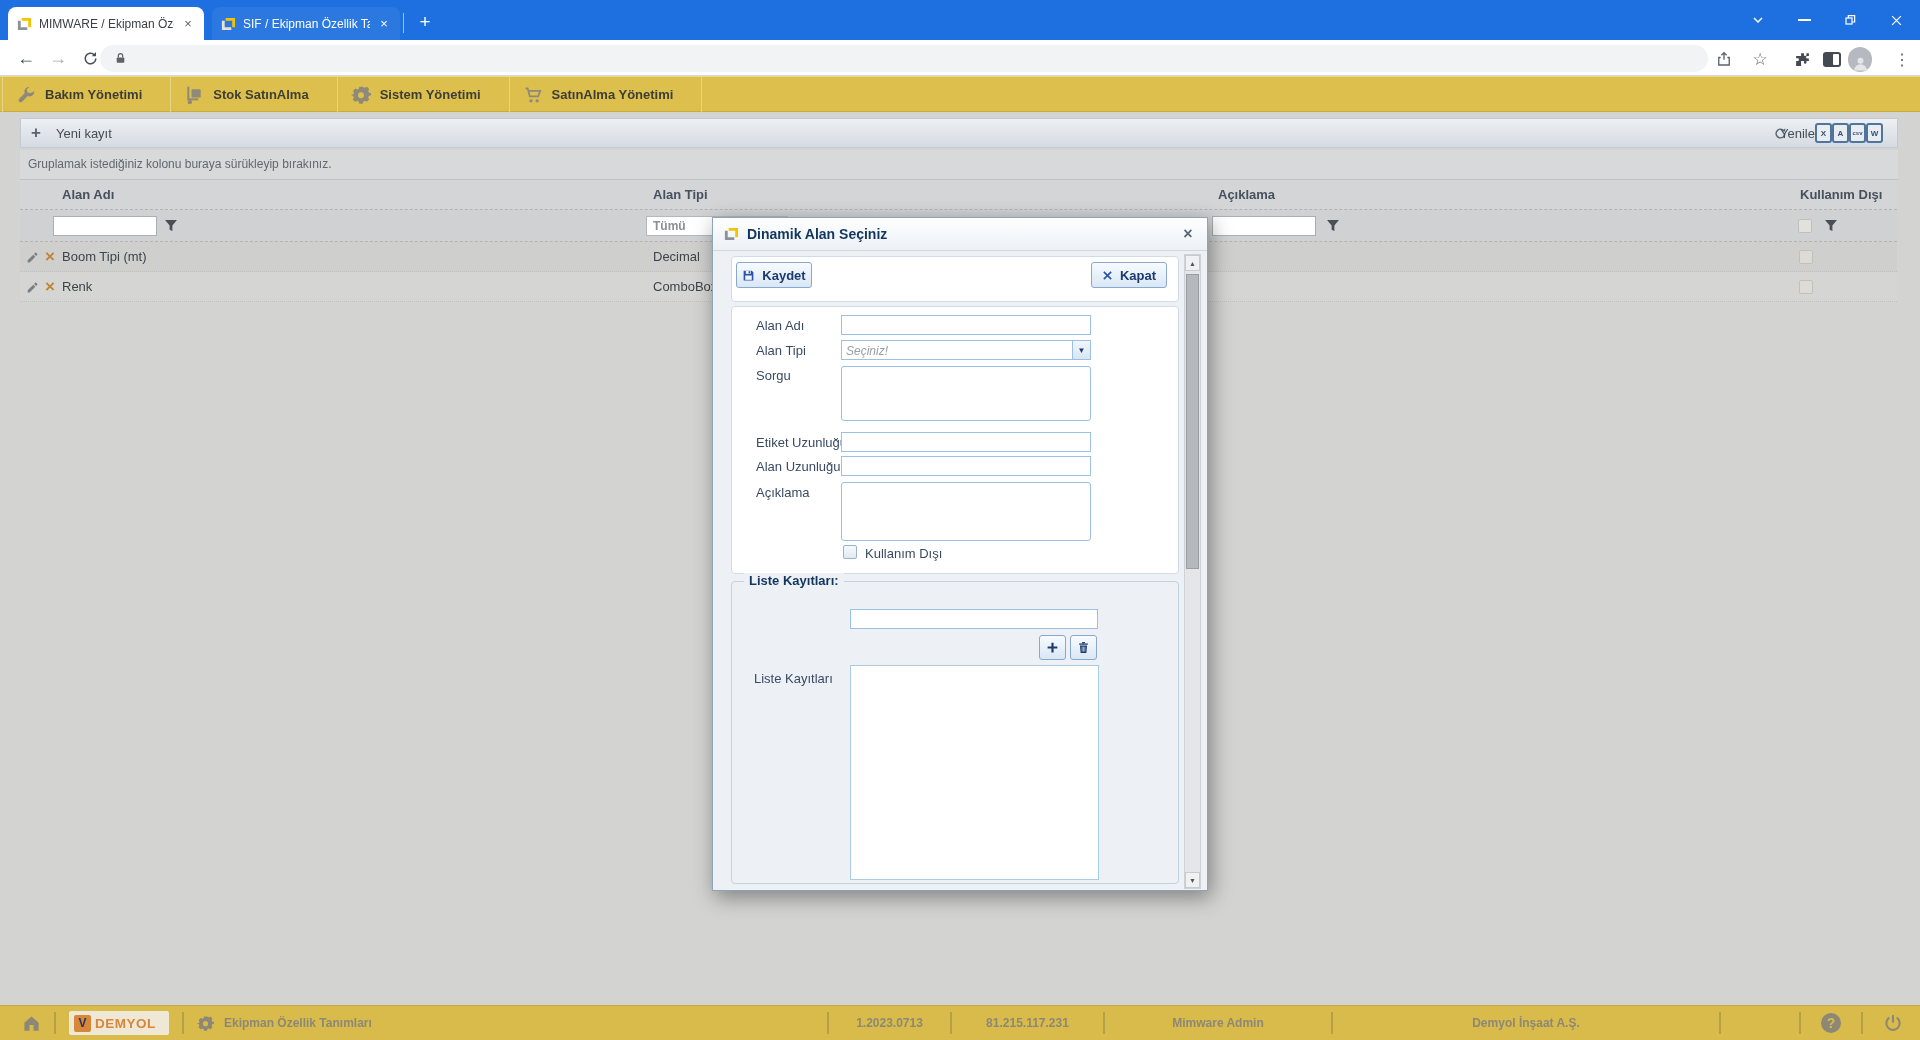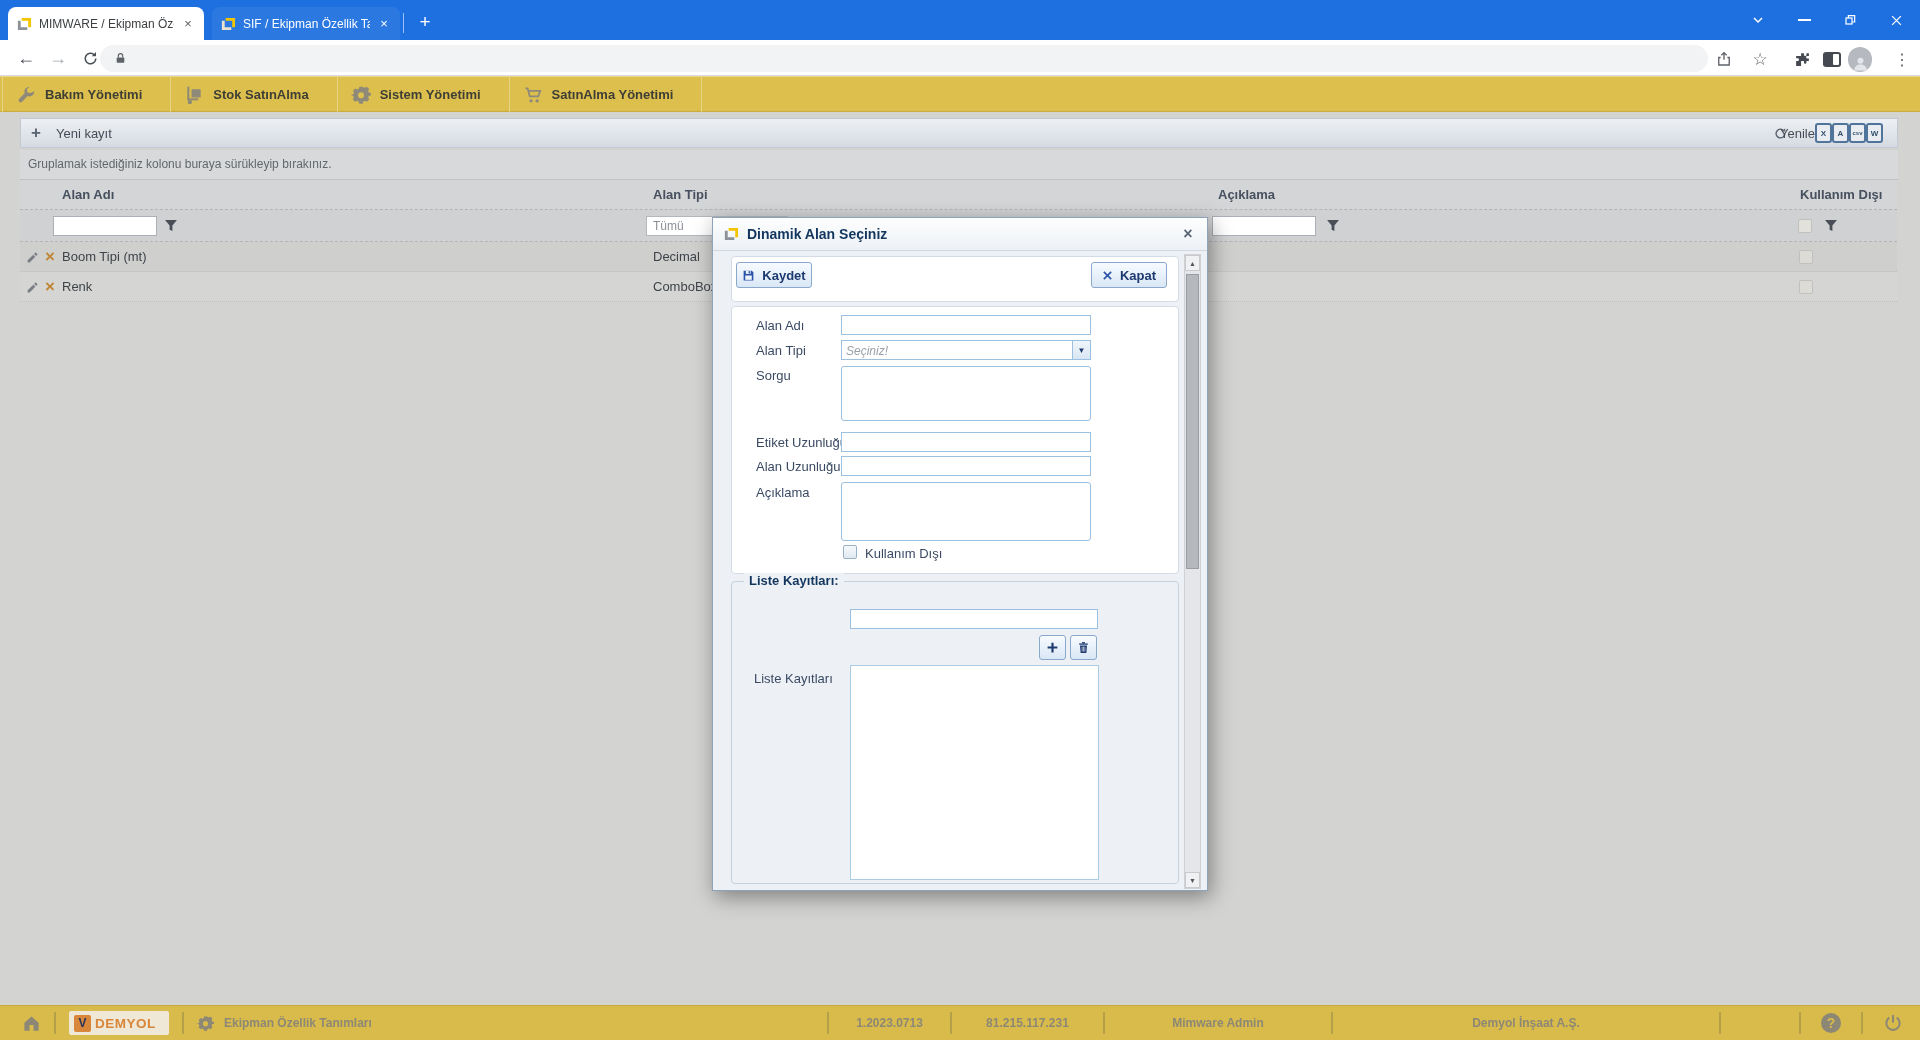--- a/index.html
+++ b/index.html
@@ -51,21 +51,21 @@
   
   .grid { position:absolute; left:20px; top:180px; width:1877px; height:122px; }
   .vline { position:absolute; top:0; width:1px; height:122px;
            background:repeating-linear-gradient(to bottom,#b9bbbd 0 2px,transparent 2px 5px); }
   .ghead { position:absolute; left:0; top:0; width:100%; height:30px; background:#d3d5d7; border-bottom:1px dashed #b2b4b6; }
   .ghcell { position:absolute; top:0; height:30px; line-height:30px; font-size:13px; font-weight:bold; color:#47505e; padding-left:10px; }
   .gfilter { position:absolute; left:0; top:30px; width:100%; height:32px; background:#cfd1d3; border-bottom:1px dashed #b2b4b6; }
   .finput { position:absolute; top:6px; height:20px; width:104px; border:1px solid #aab0b6; background:#fff; font-size:12px; padding:0 4px; font-family:inherit; }
   .funnel { position:absolute; top:9px; width:14px; height:13px; }
   .combo-all { position:absolute; left:626px; top:6px; width:142px; height:20px; background:#fff; border:1px solid #b3b8bd; display:flex; align-items:center; }
-  .combo-all span { flex:1; font-size:12px; color:#8b9097; padding-left:6px; }
+  .combo-all span { flex:1; font-size:12px; color:#8b9097; padding-left:6px;font-weight:bold; }
   .combo-all .arr { width:16px; height:100%; background:#e4e6e9; border-left:1px solid #b3b8bd; font-size:7px; color:#555; display:flex; align-items:center; justify-content:center; }
   .gcheck { position:absolute; width:14px; height:14px; border:1px solid #c0c0bc; background:#dddbd6; border-radius:2px; }
   .grow { position:absolute; left:0; width:100%; height:30px; border-bottom:1px dotted #bdbfc1; }
   .grow-1 { top:62px; background:#cfd0ce; }
   .grow-2 { top:92px; background:#d5d6d4; }
   .rowtxt { position:absolute; top:0; height:30px; line-height:30px; font-size:13px; color:#3e434a; }
   .rowic { position:absolute; top:5px; width:18px; height:20px; display:flex; align-items:center; justify-content:center; }
   .delx { font-size:17px; font-weight:bold; color:#c08433; line-height:18px; }
 
   

